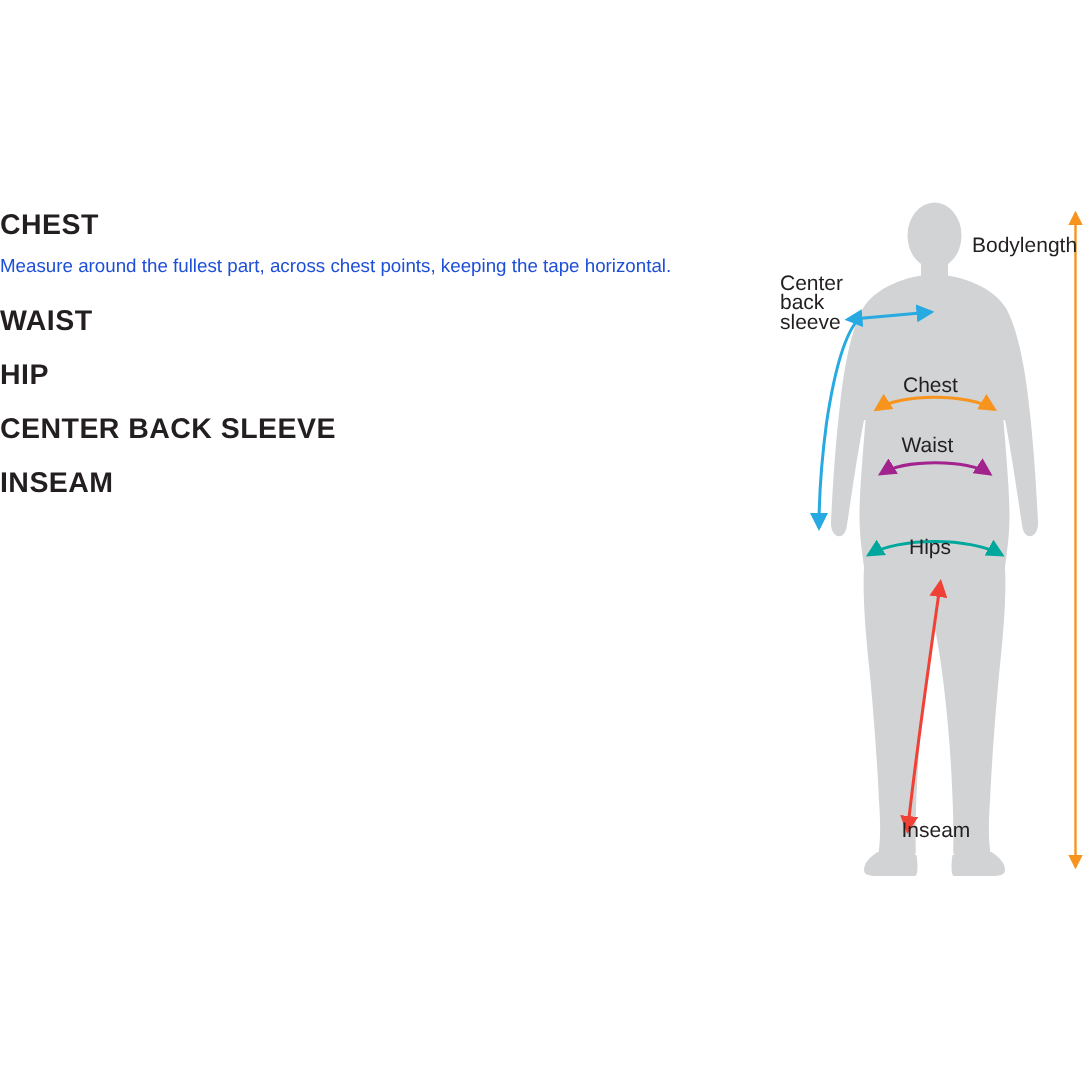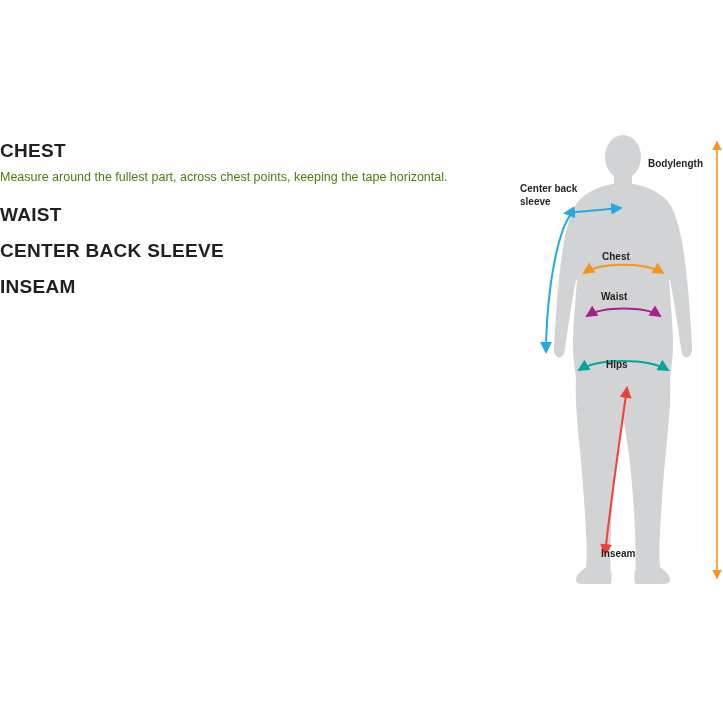--- a/index.html
+++ b/index.html
@@ -33,42 +33,42 @@
   .measure-title {
     font-size: 19px;
     letter-spacing: 0.3px;
     color: #231f20;
     font-weight: bold;
     margin: 0 0 2px 0;
     line-height: 22px;
   }
   .measure-desc {
     font-size: 12.5px;
-    color: #4d7c0f;
+    color: #1d4ed8;
     line-height: 26px;
     margin: 0;
     max-width: 495px;
   }
 
   
   .figure {
     position: absolute;
     left: 505px;
     top: 130px;
     width: 218px;
     height: 460px;
   }
   .figure svg {
     display: block;
   }
 
   .fig-label {
     position: absolute;
-    font-size: 10px;
-    font-weight: bold;
+    font-size: 14px;
+    font-weight: normal;
     color: #231f20;
     line-height: 13px;
     white-space: nowrap;
   }
   .lbl-bodylength { left: 143px; top: 27px; }
   .lbl-centerback { left: 15px;  top: 52px; white-space: normal; width: 72px; }
   .lbl-chest      { left: 97px;  top: 120px; }
   .lbl-waist      { left: 96px;  top: 160px; }
   .lbl-hips       { left: 101px; top: 228px; }
   .lbl-inseam     { left: 96px;  top: 417px; }
@@ -83,20 +83,21 @@
     <div class="measure-block">
       <h2 class="measure-title">CHEST</h2>
       <p class="measure-desc">Measure around the fullest part, across chest points, keeping the tape horizontal.</p>
     </div>
 
     <div class="measure-block">
       <h2 class="measure-title">WAIST</h2>
     </div>
 
     <div class="measure-block">
+      <h2 class="measure-title">HIP</h2>
     </div>
 
     <div class="measure-block">
       <h2 class="measure-title">CENTER BACK SLEEVE</h2>
     </div>
 
     <div class="measure-block">
       <h2 class="measure-title">INSEAM</h2>
     </div>
 

